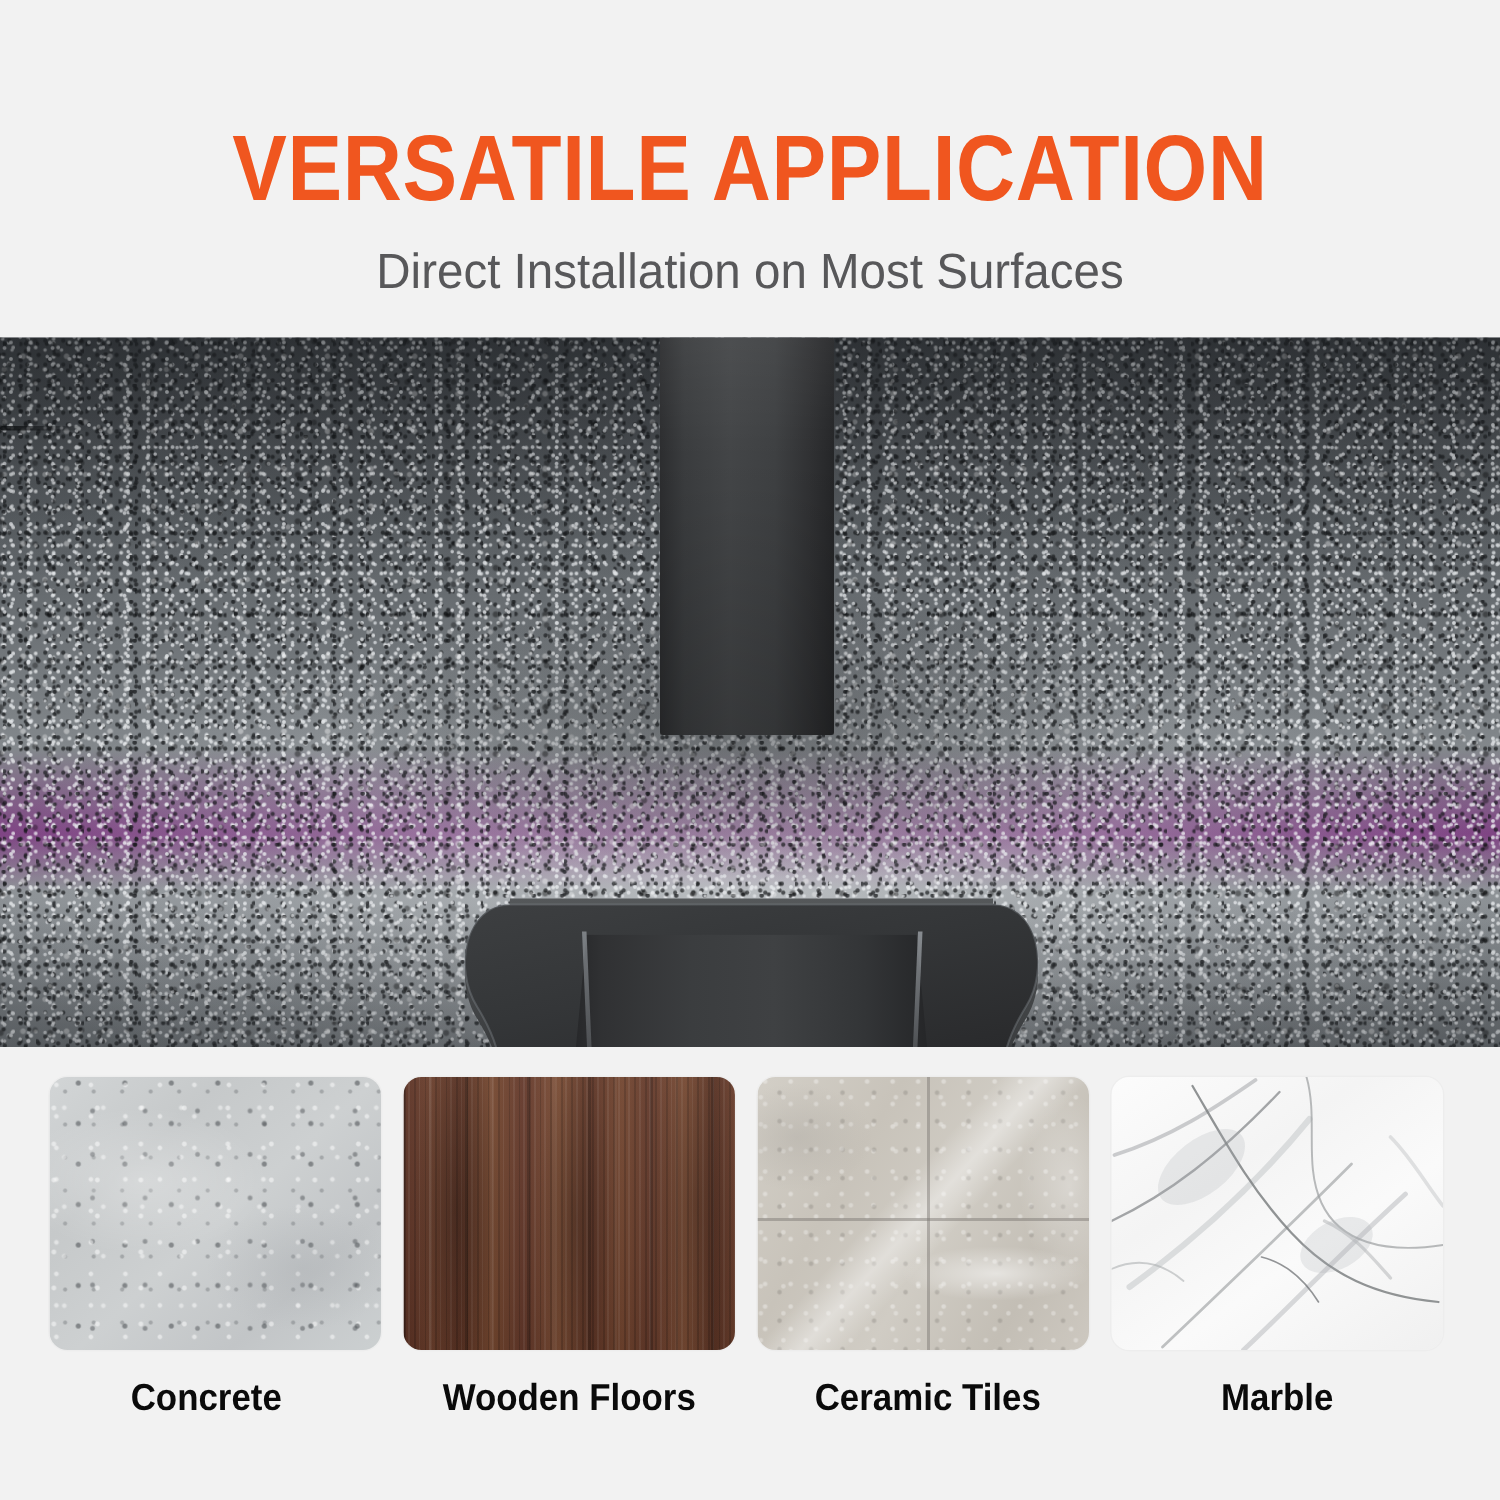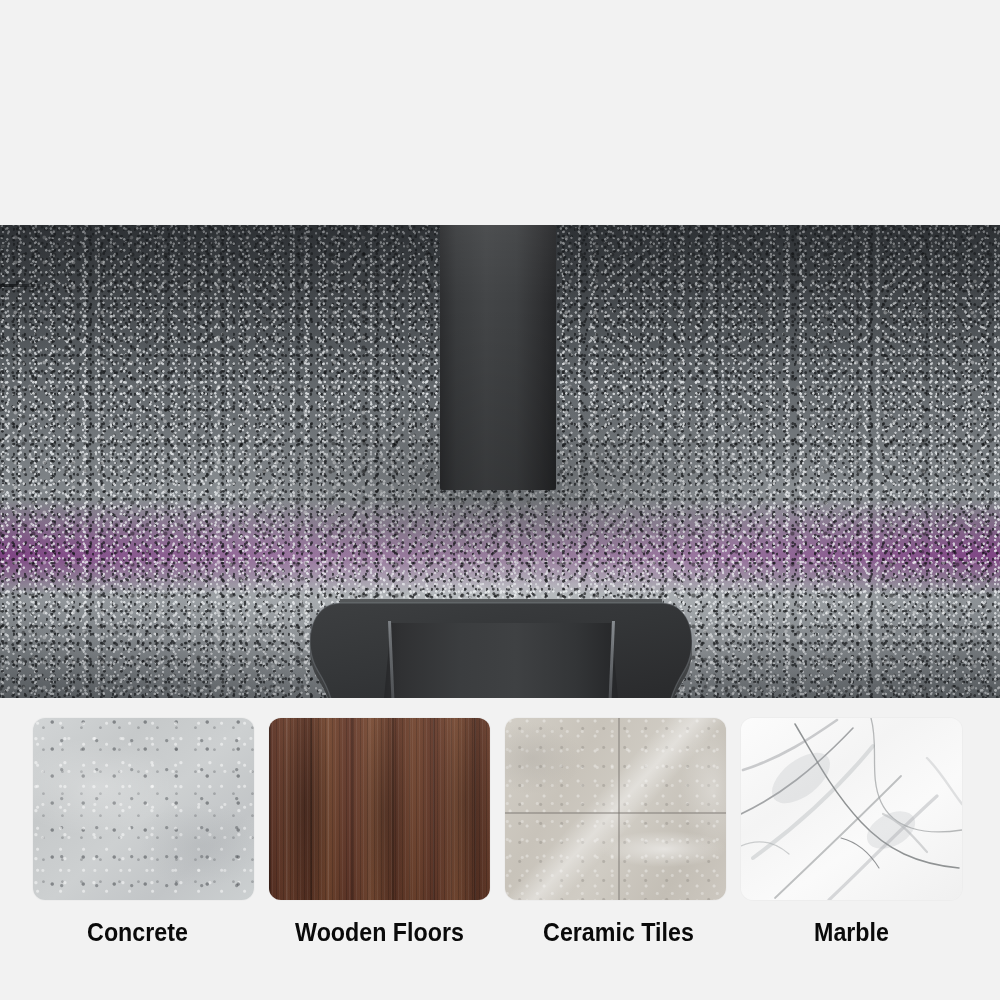--- a/index.html
+++ b/index.html
@@ -261,20 +261,24 @@
   .lb1 { left:27px; }
   .lb2 { left:269px; }
   .lb3 { left:508px; }
   .lb4 { left:741px; }
 </style>
 </head>
 <body>
 
 <div class="page">
 
+  <div class="header">
+    <div class="headline">VERSATILE APPLICATION</div>
+    <div class="subhead">Direct Installation on Most Surfaces</div>
+  </div>
 
   <div class="photo">
     <div class="carpet-base"></div>
     <div class="carpet-speck"></div>
     <div class="carpet-speck2"></div>
     <div class="carpet-shade"></div>
     <div class="carpet-streak"></div>
 
     <div class="stand">
       <div class="stand-shadow"></div>

